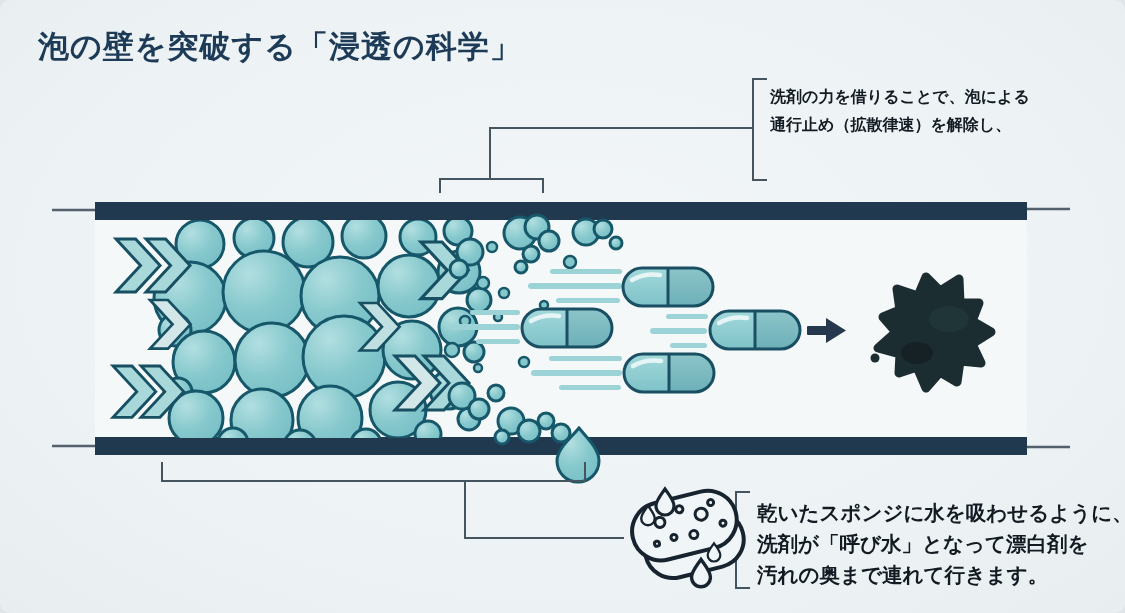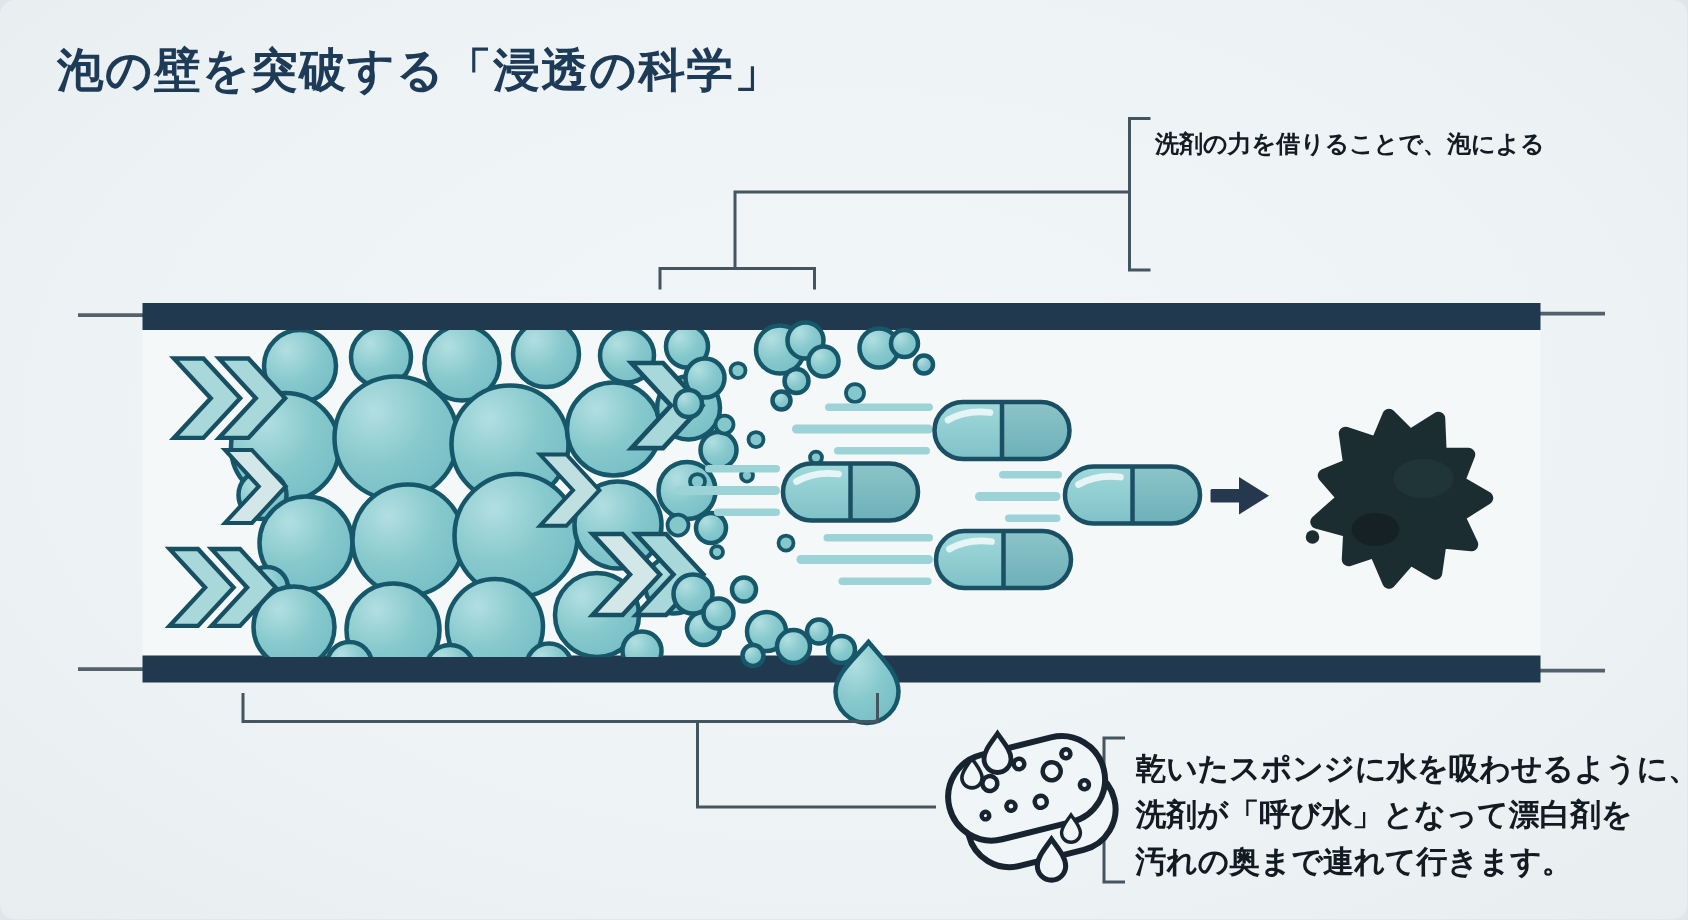--- a/index.html
+++ b/index.html
@@ -213,20 +213,21 @@
         <use href="#drop" transform="translate(648,514) scale(0.75)"></use>
         <use href="#drop" transform="translate(665,500)"></use>
         <use href="#drop" transform="translate(701,571) scale(1.05)"></use>
         <use href="#drop" transform="translate(714,551) scale(0.7)"></use>
       </g>
     </g>
   </svg>
 
   <div class="abs callout-text callout-top">
     <div class="line">洗剤の力を借りることで、泡による</div>
+    <div class="line">通行止め（拡散律速）を解除し、</div>
   </div>
 
   <div class="abs callout-text callout-bottom">
     <div class="line">乾いたスポンジに水を吸わせるように、</div>
     <div class="line">洗剤が「呼び水」となって漂白剤を</div>
     <div class="line">汚れの奥まで連れて行きます。</div>
   </div>
 
 </div>
 

